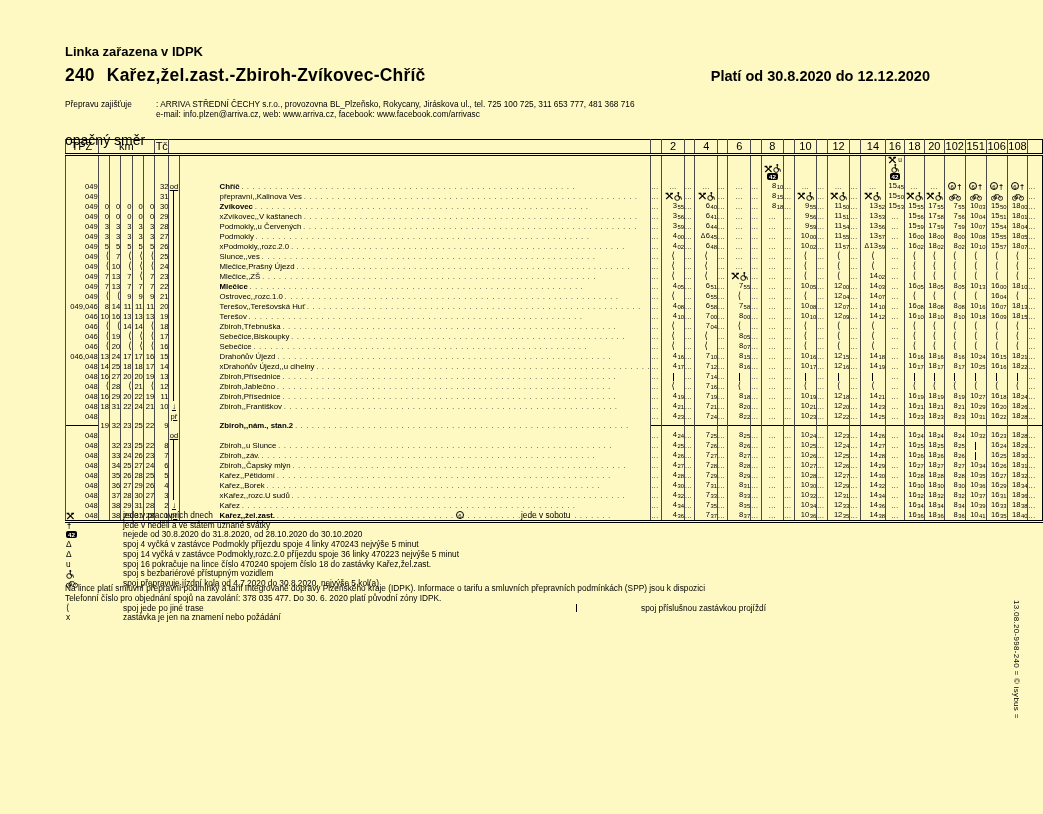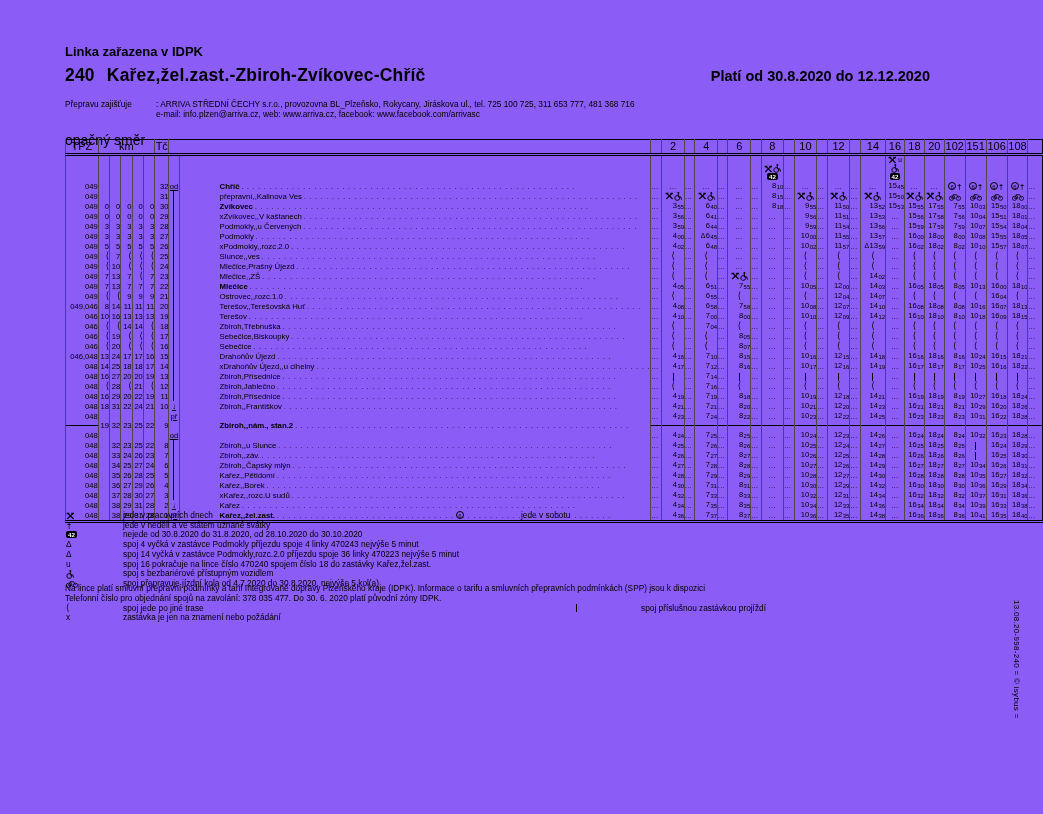--- a/index.html
+++ b/index.html
@@ -1,16 +1,16 @@
 <!DOCTYPE html>
 <html><head>
 <meta charset="utf-8">
 <style>
   html,body{margin:0;padding:0;background:#e8e8e8;}
-  .page{position:relative;width:1043px;height:814px;background:#8b5cf6;overflow:hidden;
+  .page{position:relative;width:1043px;height:814px;background:#fef9c3;overflow:hidden;
         font-family:"Liberation Sans","DejaVu Sans",sans-serif;color:#000;}
   .abs{position:absolute;}
   
   .hd1{top:44px;left:65px;font-size:13px;font-weight:bold;}
   .titlerow{top:65px;left:65px;width:865px;display:flex;justify-content:space-between;align-items:baseline;gap:8px;}
   .tnum{font-size:17.5px;font-weight:bold;letter-spacing:0.2px;}
   .tname{font-size:17.5px;font-weight:bold;letter-spacing:0.2px;margin-left:12px;}
   .validity{font-size:14.5px;font-weight:bold;}
   .oper{top:99px;left:65px;width:880px;font-size:8.3px;line-height:10px;display:flex;}
   .operlab{width:91px;flex:none;}

